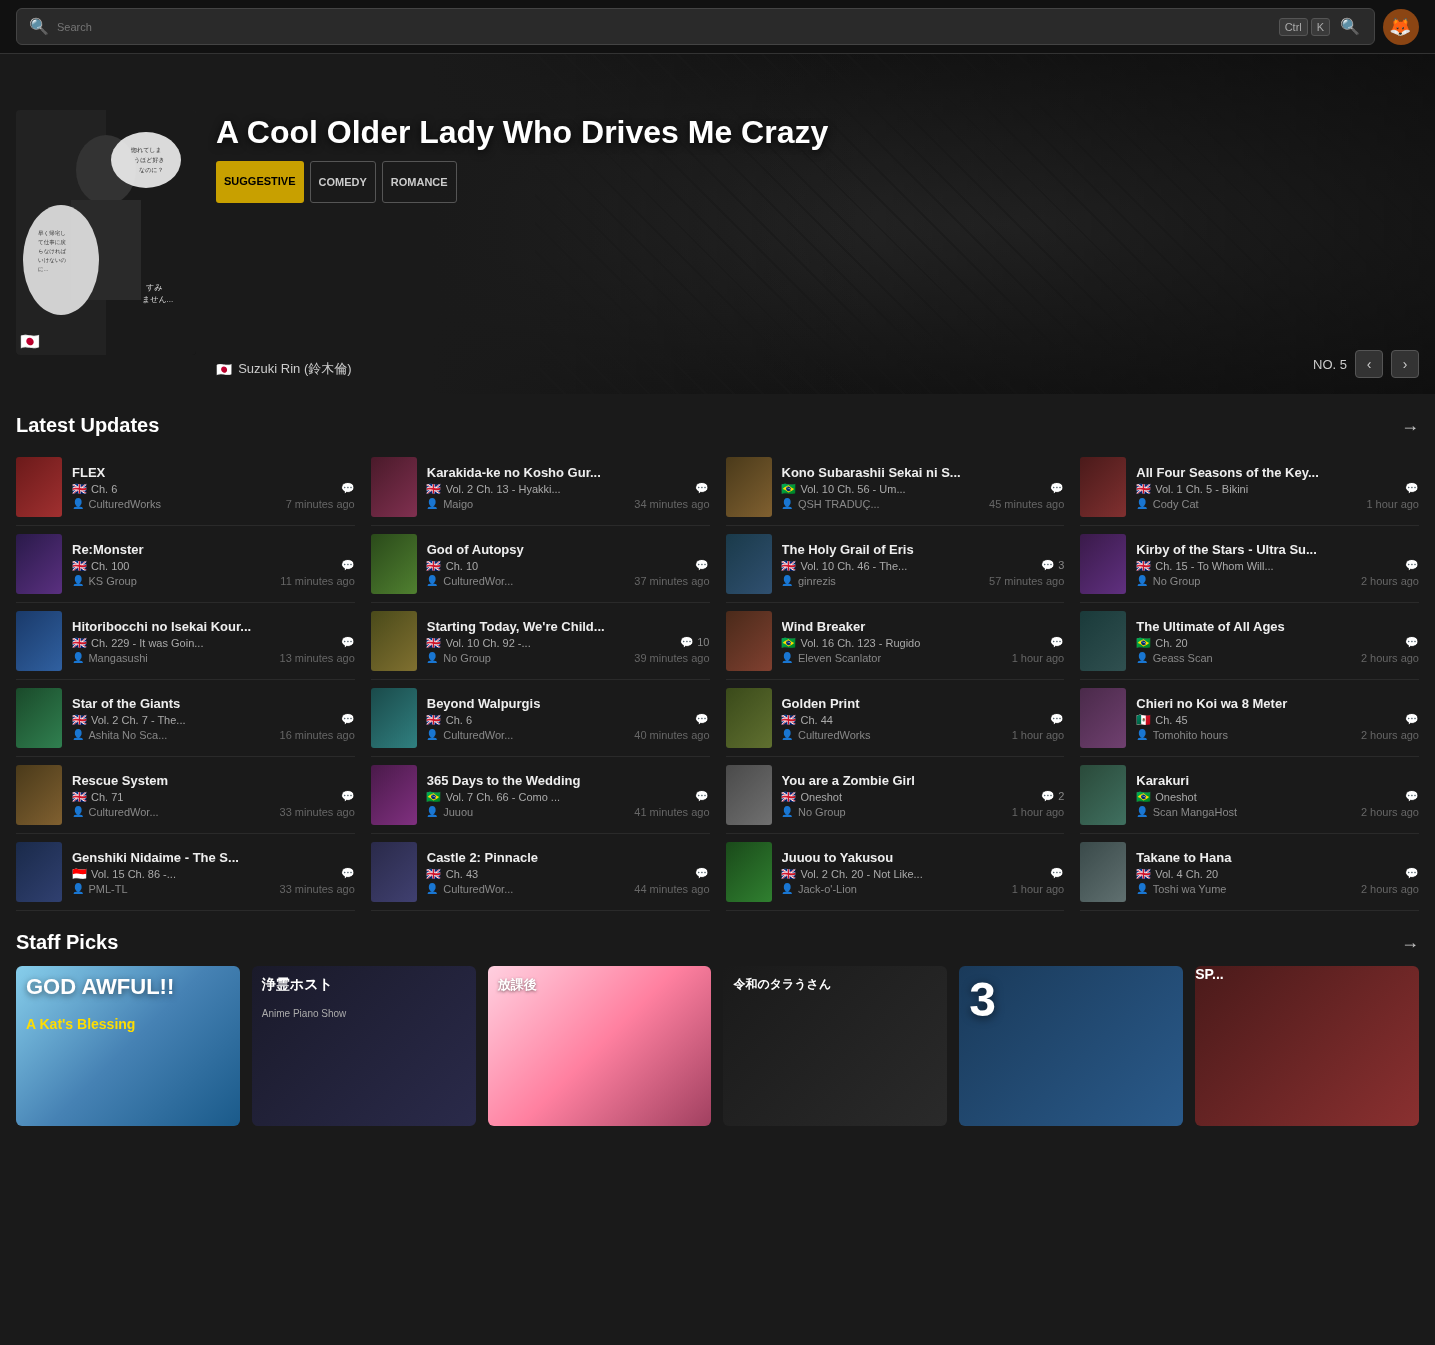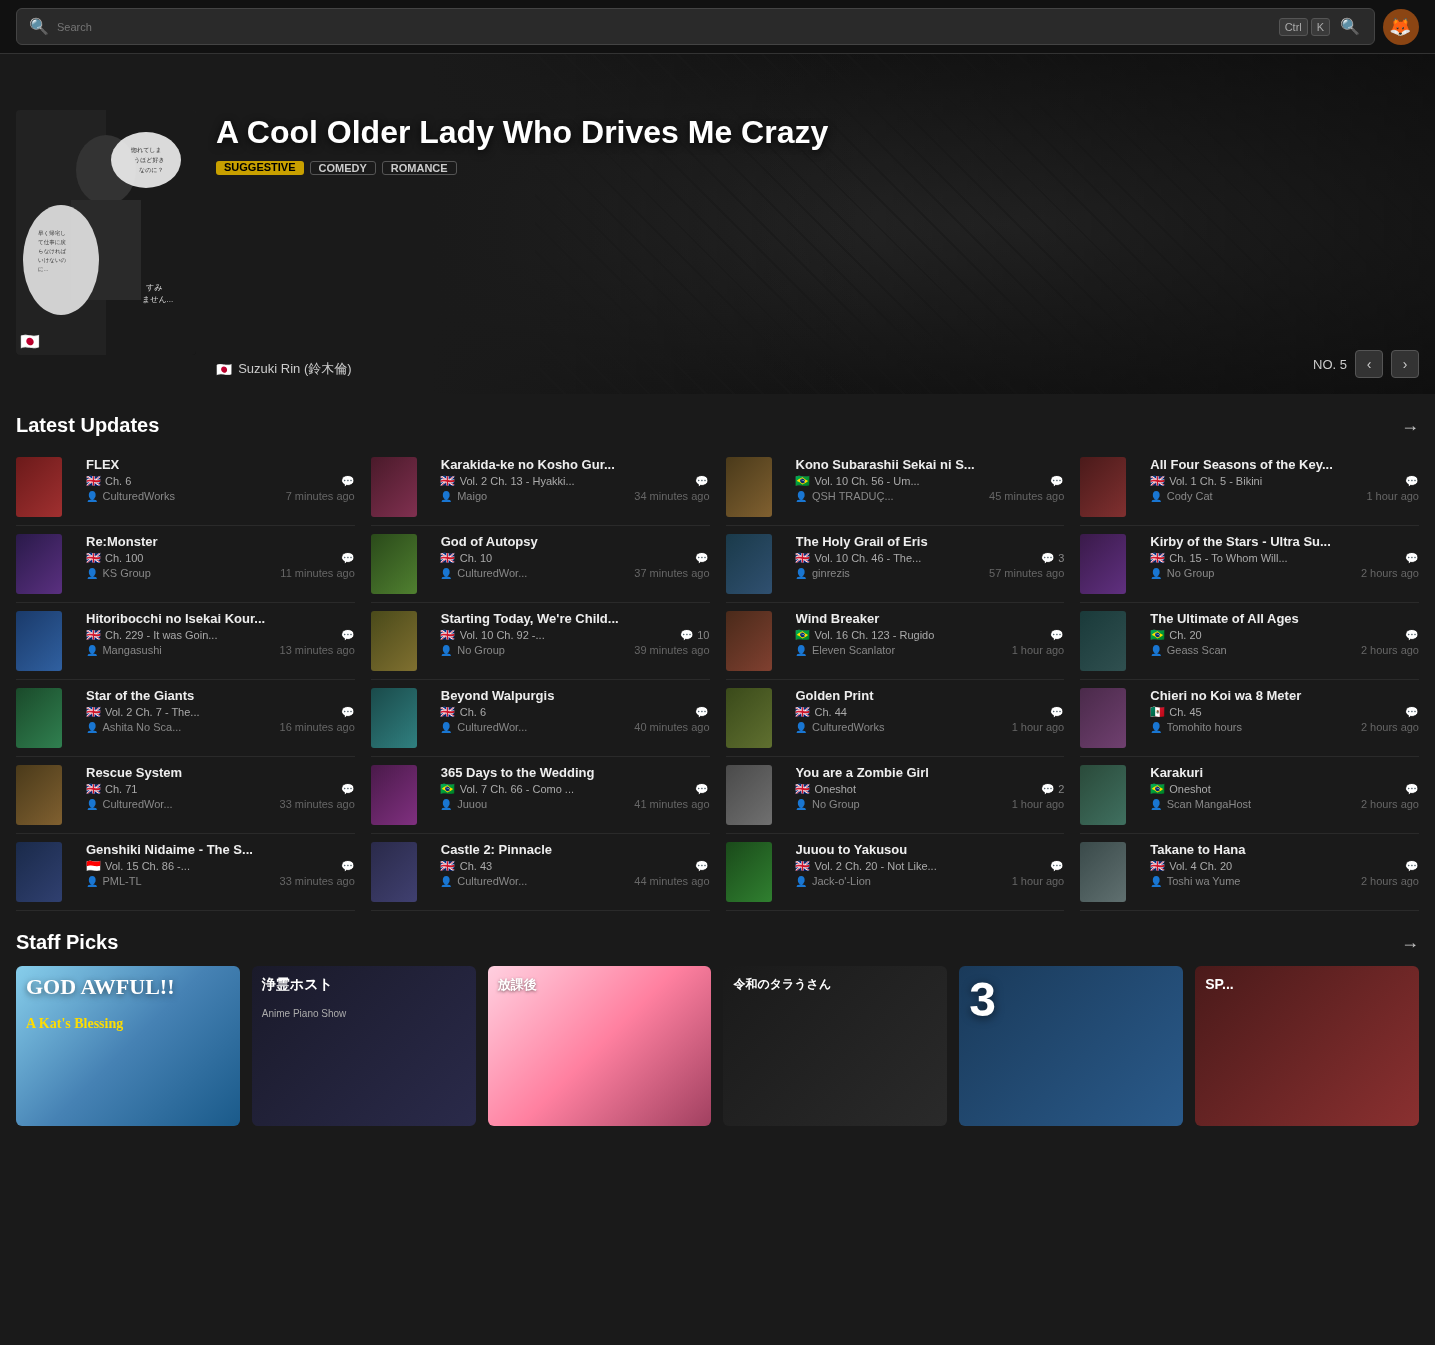--- a/index.html
+++ b/index.html
@@ -139,21 +139,21 @@
       color: #fff;
       margin-bottom: 10px;
       text-shadow: 0 2px 8px rgba(0,0,0,0.8);
     }
     .hero-tags {
       display: flex;
       gap: 6px;
       margin-bottom: 12px;
     }
     .tag {
-      padding: 0 8px;
+      padding: 14px 8px;
       border-radius: 3px;
       font-size: 11px;
       font-weight: 700;
       cursor: pointer;
     }
     .tag-suggestive { background: #c8a000; color: #000; }
     .tag-comedy { background: transparent; color: #ccc; border: 1px solid #555; }
     .tag-romance { background: transparent; color: #ccc; border: 1px solid #555; }
 
     .hero-author {
@@ -215,21 +215,22 @@
       display: grid;
       grid-template-columns: repeat(4, 1fr);
       gap: 0;
       padding: 0 8px;
     }
     .update-column {
       padding: 0 8px;
     }
     .update-item {
       display: flex;
-      gap: 24px;
+      align-items: center;
+      gap: 10px;
       padding: 8px 0;
       border-bottom: 1px solid #2a2a2a;
       cursor: pointer;
     }
     .update-thumb {
       width: 46px;
       height: 60px;
       border-radius: 3px;
       flex-shrink: 0;
       overflow: hidden;
@@ -331,21 +332,21 @@
     }
     .staff-pick-card {
       flex: 1;
       min-width: 0;
       border-radius: 6px;
       overflow: hidden;
       height: 160px;
       cursor: pointer;
       position: relative;
     }
-    .staff-card-1 { background: linear-gradient(135deg, #87ceeb 0%, #4682b4 50%, #1a5a8a 100%); font-family: Liberation Serif, serif; }
+    .staff-card-1 { background: linear-gradient(135deg, #87ceeb 0%, #4682b4 50%, #1a5a8a 100%); }
     .staff-card-2 { background: linear-gradient(135deg, #1a1a2a, #2a2a4a); }
     .staff-card-3 { background: linear-gradient(135deg, #ffd0e0, #ff80a0, #a04060); }
     .staff-card-4 { background: linear-gradient(135deg, #1a1a1a, #2a2a2a); }
     .staff-card-5 { background: linear-gradient(135deg, #1a3a5a, #2a5a8a); }
     .staff-card-6 { background: linear-gradient(135deg, #4a1a1a, #8a3030); }
     .staff-card-1-text {
       position: absolute;
       top: 10px;
       left: 10px;
       font-size: 22px;
@@ -911,18 +912,18 @@
       <div class="staff-pick-card staff-card-3">
         <div style="padding:10px; font-size:13px; font-weight:700; color:#fff; text-shadow:0 1px 3px rgba(0,0,0,0.5);">放課後</div>
       </div>
       <div class="staff-pick-card staff-card-4">
         <div style="padding:10px; font-size:12px; font-weight:700; color:#fff;">令和のタラうさん</div>
       </div>
       <div class="staff-pick-card staff-card-5">
         <div style="padding:10px; font-size:48px; font-weight:900; color:#fff; text-shadow:0 2px 10px rgba(0,0,0,0.6); line-height:1;">3</div>
       </div>
       <div class="staff-pick-card staff-card-6">
-        <div style="padding:10px; font-size:14px; font-weight:700; color:#fff;">SP...</div>
+        <div style="font-size:14px; font-weight:700; color:#fff;">SP...</div>
       </div>
     </div>
   </div>
 
 </div>
 
 </body></html>

